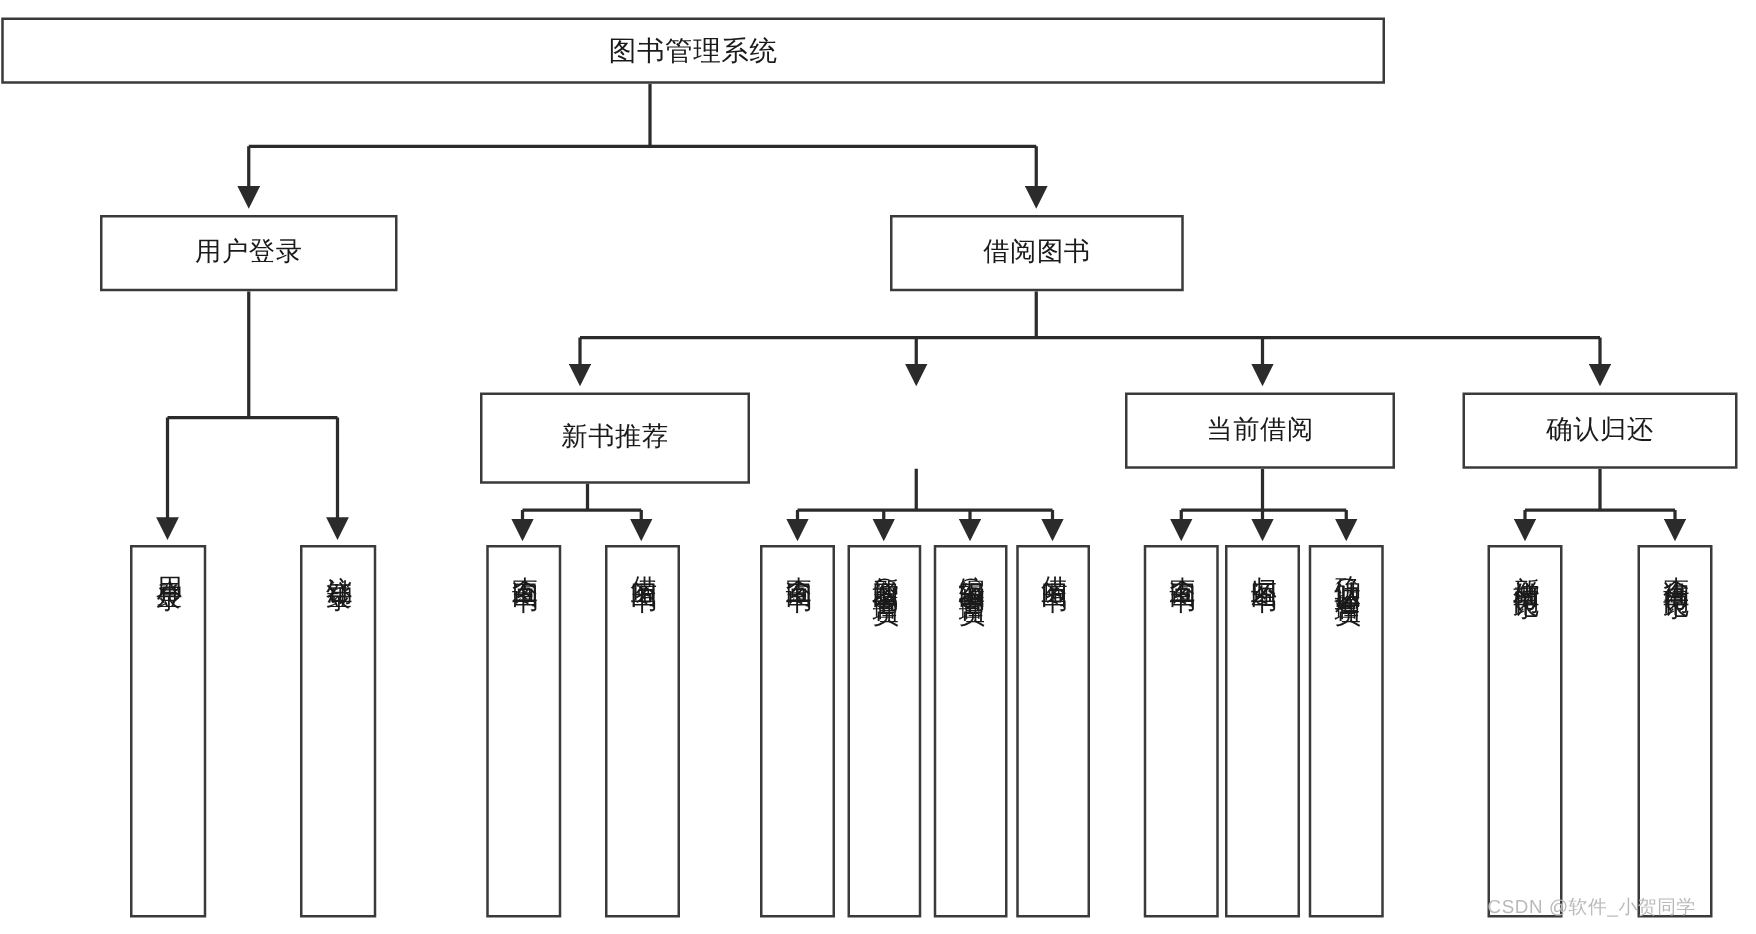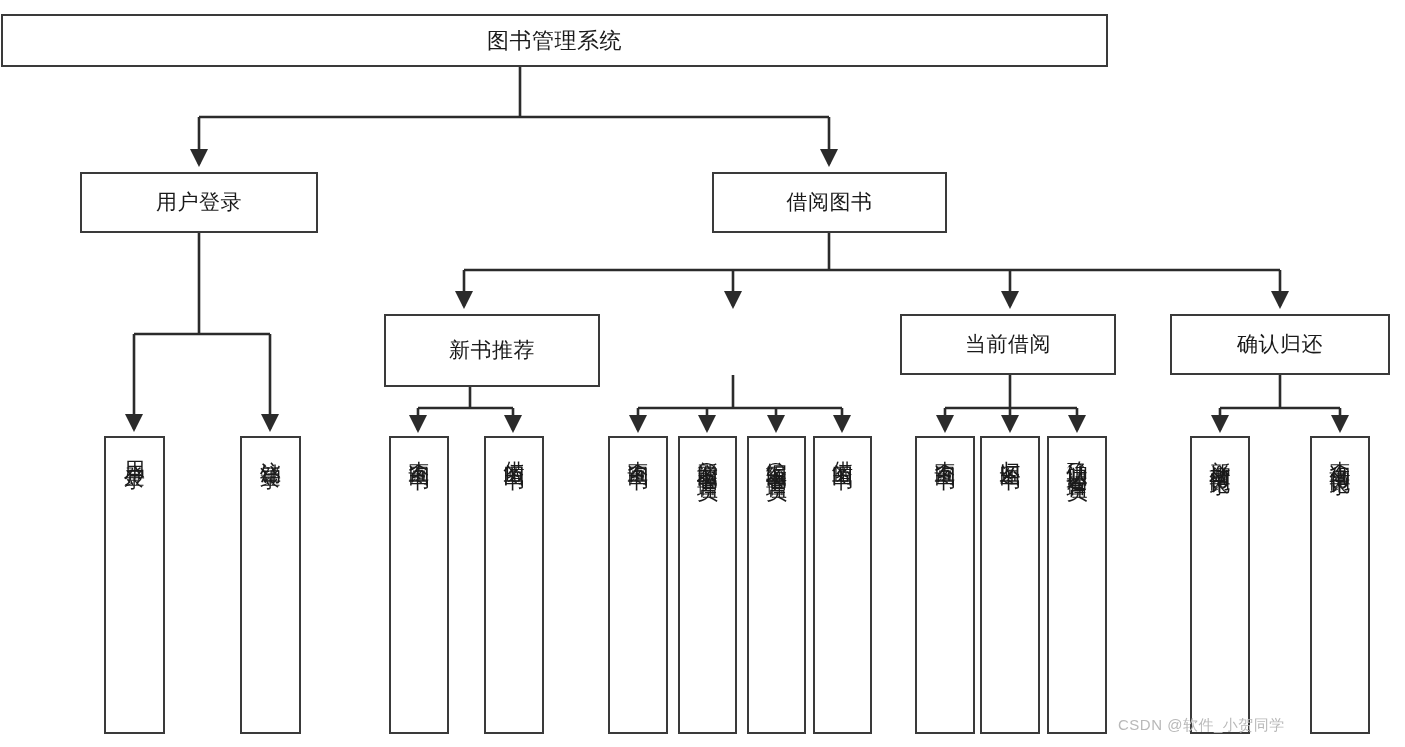--- a/index.html
+++ b/index.html
@@ -44,21 +44,21 @@
     text-orientation:upright;
     font-size:21px;
     line-height:1.05;
     letter-spacing:3px;
     white-space:nowrap;
     max-height:280px;
   }
 
   #watermark{
     position:absolute;
-    left:1118px;top:716px;
+    left:1190px;top:716px;
     font-size:15px;
     color:#b9b9b9;
     white-space:nowrap;
     letter-spacing:0.5px;
     pointer-events:none;
   }
 </style>
 </head>
 <body>
 

